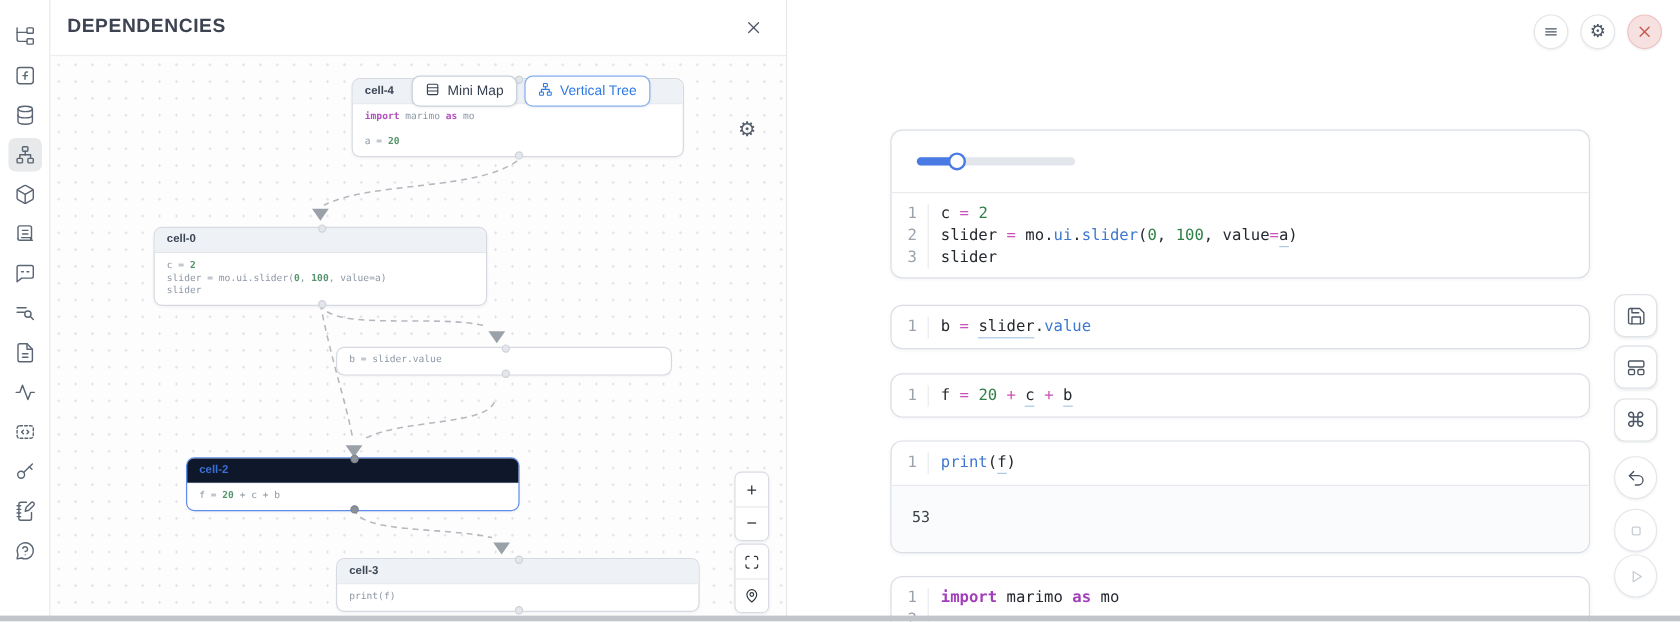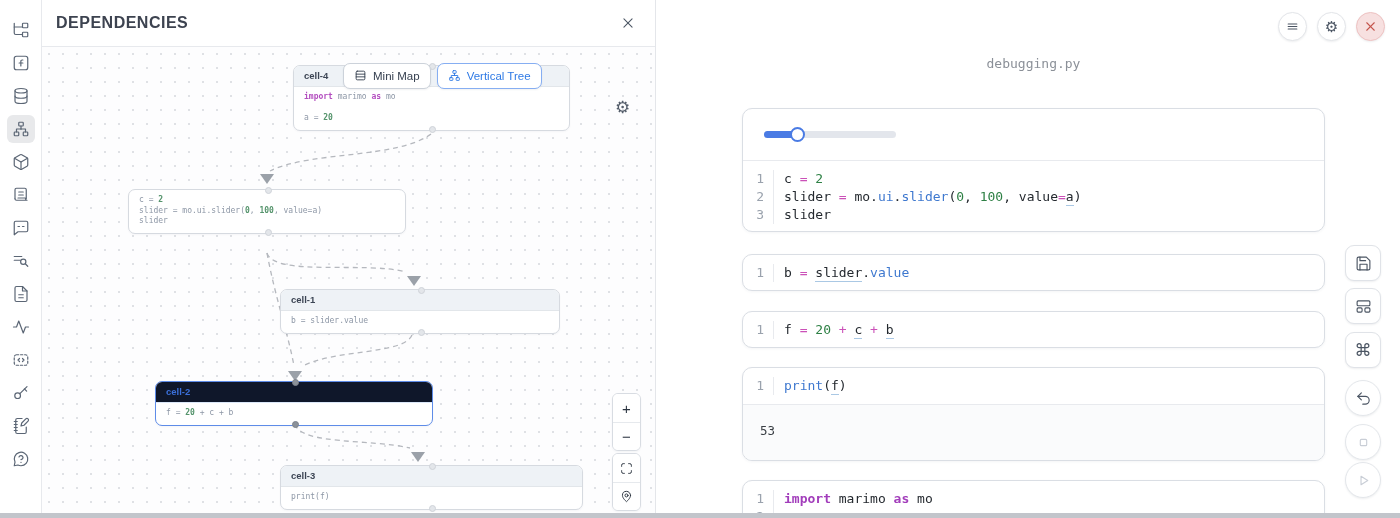--- a/index.html
+++ b/index.html
@@ -263,29 +263,29 @@
       <div class="gcell" style="left:251px;top:18px;width:277px;">
         <div class="gchead">cell-4</div>
         <div class="gcbody gcode">
           <div class="gline"><span class="t-k">import</span><span class="t-p"> marimo </span><span class="t-k">as</span><span class="t-p"> mo</span></div>
           <div class="gline"><span class="t-p"></span></div>
           <div class="gline"><span class="t-p">a = </span><span class="t-n">20</span></div>
         </div>
       </div>
 
       <div class="gcell" style="left:86px;top:142px;width:278px;">
+        <div class="gchead">cell-0</div>
         <div class="gcbody gcode">
           <div class="gline"><span class="t-p">c = </span><span class="t-n">2</span></div>
           <div class="gline"><span class="t-p">slider = mo.ui.slider(</span><span class="t-n">0</span><span class="t-p">, </span><span class="t-n">100</span><span class="t-p">, value=a)</span></div>
           <div class="gline"><span class="t-p">slider</span></div>
         </div>
       </div>
 
       <div class="gcell" style="left:238px;top:242px;width:280px;">
-        <div class="gchead">cell-1</div>
         <div class="gcbody gcode">
           <div class="gline"><span class="t-p">b = slider.value</span></div>
         </div>
       </div>
 
       <div class="gcell selected" style="left:113px;top:334px;width:278px;">
         <div class="gchead">cell-2</div>
         <div class="gcbody gcode">
           <div class="gline"><span class="t-p">f = </span><span class="t-n">20</span><span class="t-p"> + c + b</span></div>
         </div>
@@ -341,21 +341,20 @@
                 <path d="M19.5 10c0 5.5-7.5 11.5-7.5 11.5S4.5 15.5 4.5 10a7.5 7.5 0 0 1 15 0Z"></path>
                 <circle cx="12" cy="10" r="2.8"></circle>
               </svg>
             </button>
         </div>
       </div>
     </div>
   </section>
 
   <main class="note">
-    <div class="ntitle">debugging.py</div>
 
     <button class="topbtn" style="left:622px;">
         <svg viewBox="0 0 24 24">
           <path d="M5 8h14"></path>
           <path d="M5 12h14"></path>
           <path d="M5 16h14"></path>
         </svg>
       </button>
     <button class="topbtn gear" style="left:661px;">⚙</button>
     <button class="topbtn closer" style="left:700px;">

